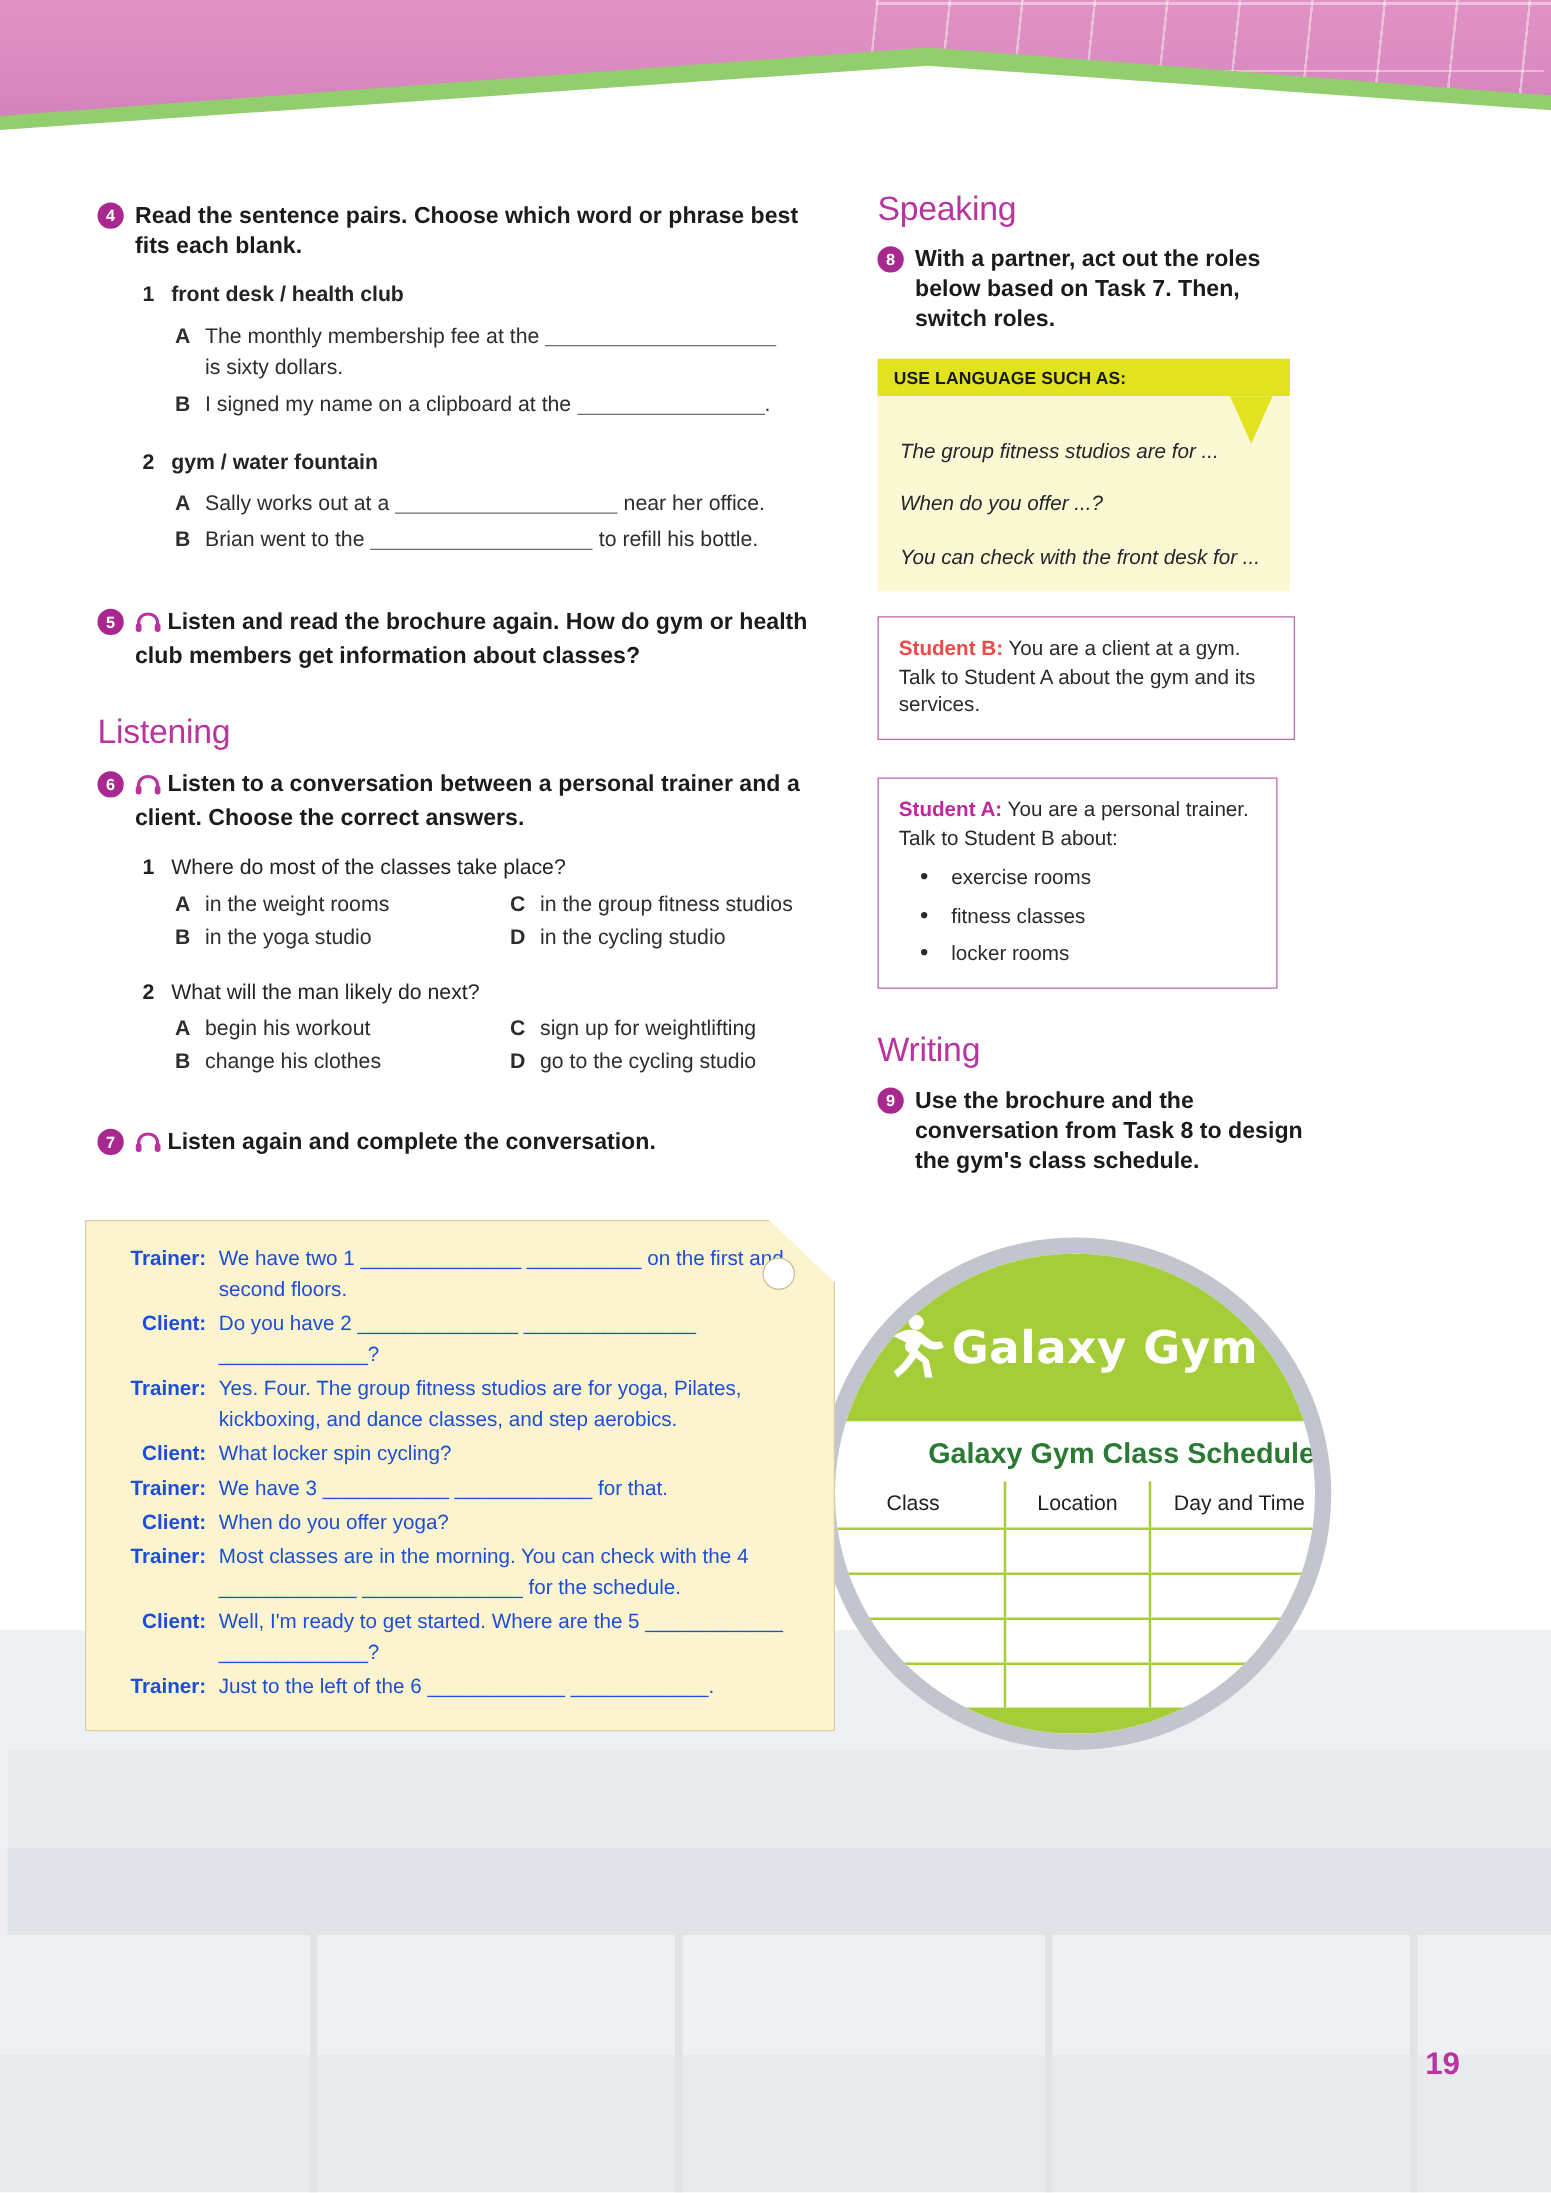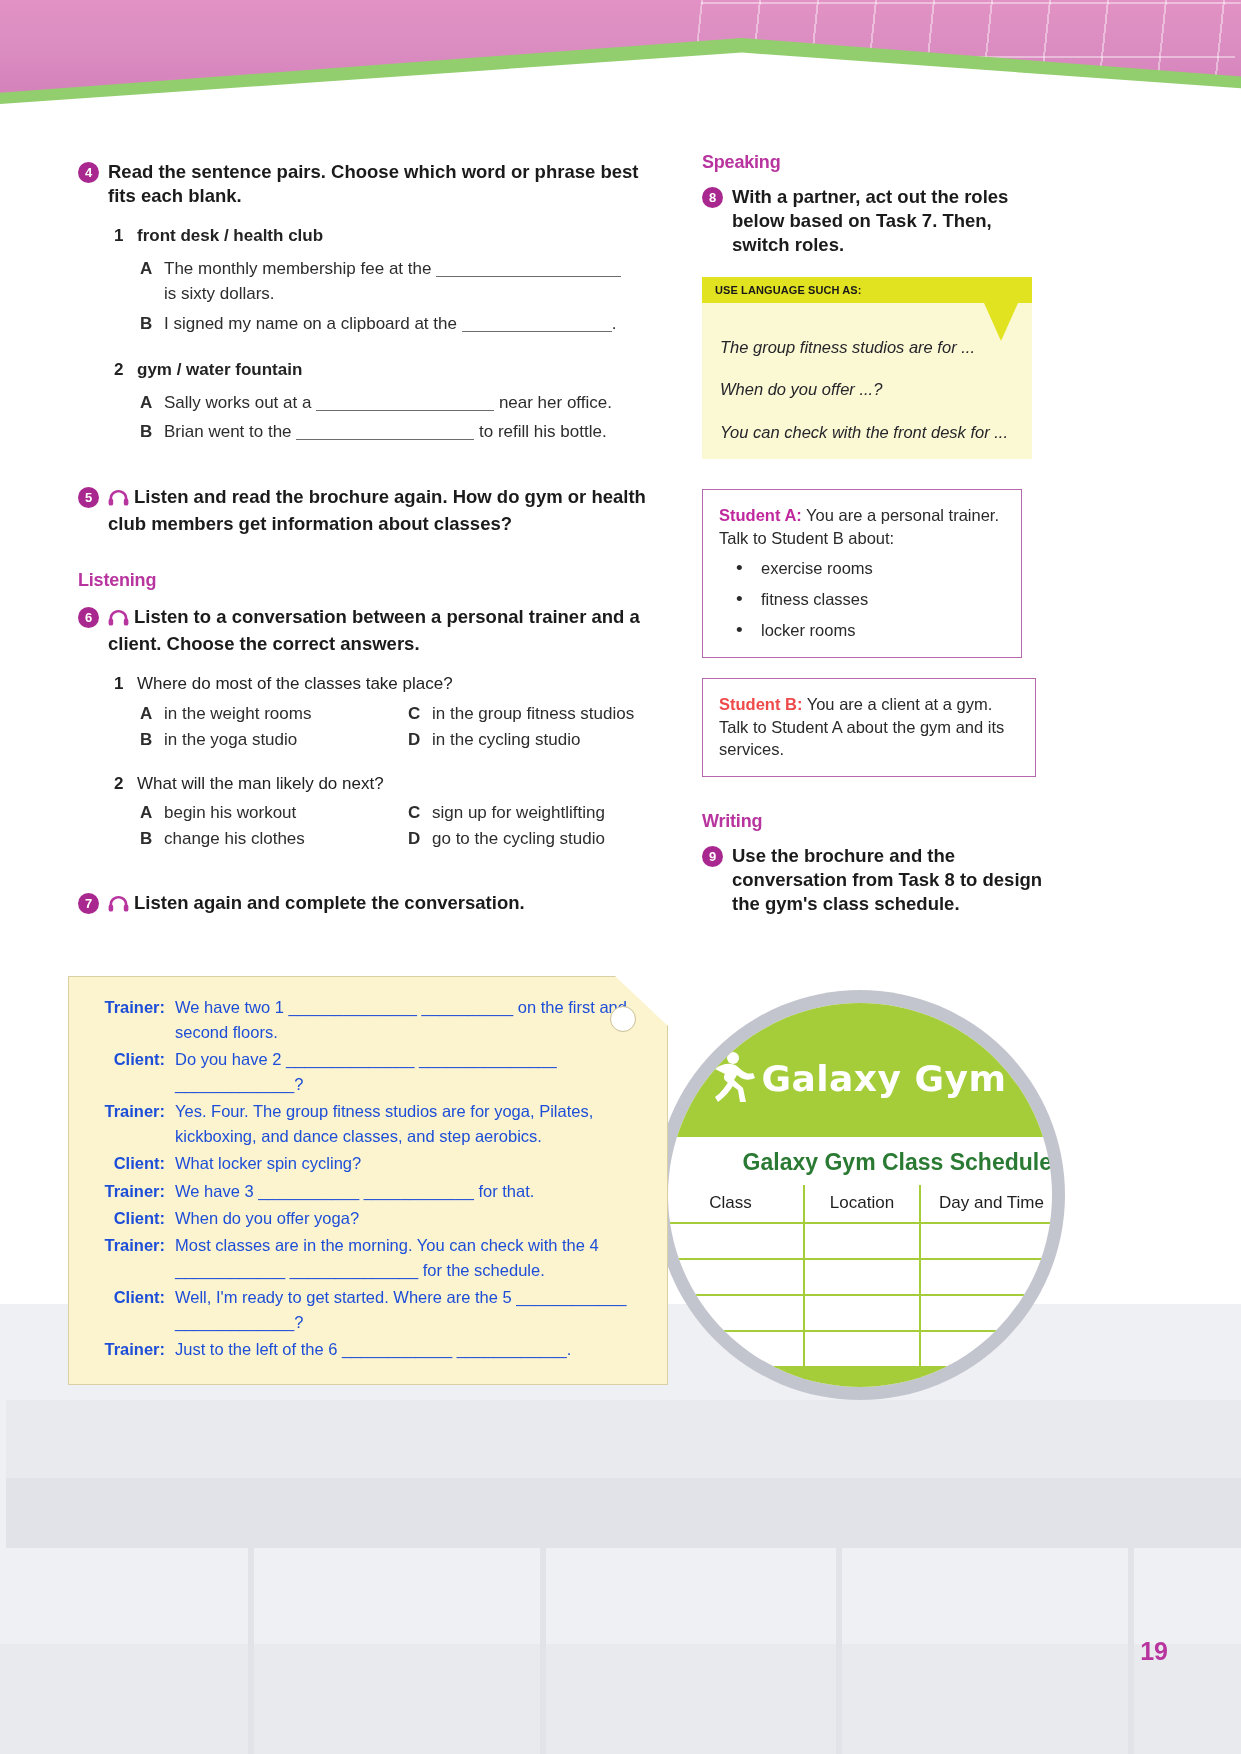--- a/index.html
+++ b/index.html
@@ -51,21 +51,21 @@
   .num {
     flex:0 0 auto; width:21px; height:21px; border-radius:50%;
     background:#a8288f; color:#fff; font-size:13px; font-weight:bold;
     display:flex; align-items:center; justify-content:center;
     margin-top:2px; line-height:1;
   }
   .task-text { font-size:18.5px; font-weight:bold; color:#1b1b1b; line-height:1.30; }
   .headphone { display:inline-block; vertical-align:-3px; margin-right:5px; }
 
   
-  .sec-head { font-size:18px; font-weight:bold; color:#b8349f; letter-spacing:-0.2px; }
+  .sec-head { font-size:27px; font-weight:normal; color:#b8349f; letter-spacing:-0.2px; }
 
   
   .item { margin-left:36px; }
   .item-row { display:flex; gap:12px; font-size:17px; color:#232323; line-height:1.45; }
   .item-lbl { font-weight:bold; flex:0 0 auto; min-width:11px; }
   .sub-row { display:flex; gap:11px; font-size:17px; color:#2d2d2d; line-height:1.5; margin-left:26px; }
   .sub-lbl { font-weight:bold; flex:0 0 auto; min-width:13px; }
   .blank { display:inline-block; border-bottom:1.4px solid #6d6d6d; vertical-align:-3px; }
 
   
@@ -84,21 +84,21 @@
   .note-hole {
     position:absolute; right:31px; top:29px; width:26px; height:26px;
     border-radius:50%; background:#ffffff; border:1px solid #c9bf94;
   }
   .d-row { display:flex; gap:10px; font-size:16.5px; color:#1d4ed8; line-height:1.52; margin-bottom:2px; }
   .d-who { flex:0 0 78px; text-align:right; font-weight:bold; }
   .d-txt { flex:1 1 auto; }
 
   
   .lang-head {
-    background:#e2e320; color:#18181a; font-weight:bold; font-size:11px;
+    background:#e2e320; color:#18181a; font-weight:bold; font-size:14px;
     padding:7px 12px 7px 13px; position:relative; letter-spacing:.1px;
   }
   .lang-body {
     background:#fbf8d4; padding:13px 15px 16px 18px; position:relative;
     font-style:italic; font-size:16.5px; color:#25252a; line-height:1.35;
   }
   .lang-body p { margin-bottom:11px;margin-top:20px; }
   .lang-body p:last-child { margin-bottom:0; }
   .lang-flag {
     position:absolute; right:14px; top:0; width:0; height:0;
@@ -387,33 +387,33 @@
     <div style="margin-top:20px; width:330px;">
       <div class="lang-head">USE LANGUAGE SUCH AS:</div>
       <div class="lang-body">
         <div class="lang-flag"></div>
         <p>The group fitness studios are for ...</p>
         <p>When do you offer ...?</p>
         <p>You can check with the front desk for ...</p>
       </div>
     </div>
 
+    <div class="sbox" style="margin-top:20px; width:334px;">
+      <span class="nameB">Student B:</span>
+      <span>You are a client at a gym. Talk to Student A about the gym and its services.</span>
+    </div>
+
     <div class="sbox" style="margin-top:30px; width:320px;">
       <span class="nameA">Student A:</span>
       <span>You are a personal trainer. Talk to Student B about:</span>
       <ul>
         <li>exercise rooms</li>
         <li>fitness classes</li>
         <li>locker rooms</li>
       </ul>
-    </div>
-
-    <div class="sbox" style="margin-top:20px; width:334px;">
-      <span class="nameB">Student B:</span>
-      <span>You are a client at a gym. Talk to Student A about the gym and its services.</span>
     </div>
 
     <div class="sec-head" style="margin-top:34px;">Writing</div>
 
     <div class="task" style="margin-top:12px;">
       <div class="num">9</div>
       <div class="task-text">Use the brochure and the conversation from Task 8 to design the gym's class schedule.</div>
     </div>
   </div>
 

